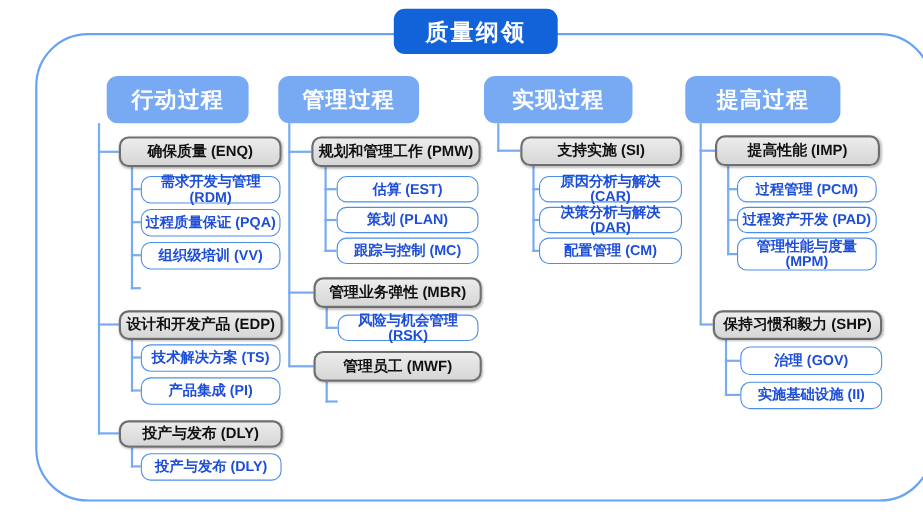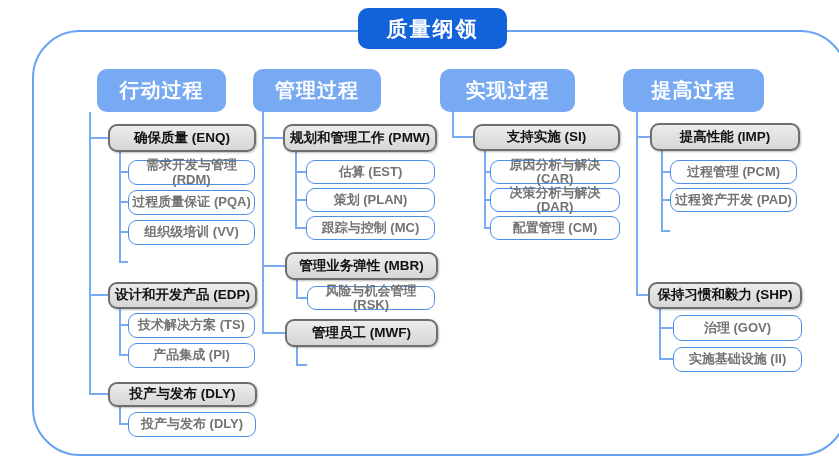--- a/index.html
+++ b/index.html
@@ -13,21 +13,21 @@
          letter-spacing:2px;z-index:3;}
   .hdr{position:absolute;background:#77aaf2;border-radius:10px;color:#ffffff;
        font-weight:bold;font-size:20px;display:flex;align-items:center;
        justify-content:center;letter-spacing:1px;z-index:2;}
   .grp{position:absolute;background:linear-gradient(#ececec,#d6d6d6);
        border:2px solid #6e6e6e;border-radius:9px;color:#111111;font-weight:bold;
        font-size:13.5px;display:flex;align-items:center;justify-content:center;
        box-shadow:1px 1px 2px rgba(0,0,0,0.25);z-index:2;box-sizing:border-box;
        text-align:center;line-height:1.1;padding:0 3px;}
   .leaf{position:absolute;background:#ffffff;border:1.5px solid #4c8fe8;
-        border-radius:9px;color:#737373;font-weight:bold;font-size:13px;
+        border-radius:9px;color:#1d4ed8;font-weight:bold;font-size:13px;
         display:flex;align-items:center;justify-content:center;z-index:2;
         box-sizing:border-box;text-align:center;line-height:1.1;padding:0 3px;}
   .vl{position:absolute;width:2px;background:#79abf3;z-index:1;}
   .hl{position:absolute;height:2px;background:#79abf3;z-index:1;}
 </style>
 </head>
 <body>
 
 <div class="canvas">
   <div class="outer"></div>
@@ -102,16 +102,17 @@
   <div class="hdr" style="left:420px;top:69px;width:135px;height:43px">实现过程</div>
   <div class="grp" style="left:453px;top:124px;width:147px;height:27px">支持实施 (SI)</div>
   <div class="leaf" style="left:470px;top:160px;width:130px;height:24px">原因分析与解决 (CAR)</div>
   <div class="leaf" style="left:470px;top:188px;width:130px;height:24px">决策分析与解决 (DAR)</div>
   <div class="leaf" style="left:470px;top:216px;width:130px;height:24px">配置管理 (CM)</div>
 
   <div class="hdr" style="left:603px;top:69px;width:141px;height:43px">提高过程</div>
   <div class="grp" style="left:630px;top:123px;width:150px;height:28px">提高性能 (IMP)</div>
   <div class="leaf" style="left:650px;top:160px;width:127px;height:24px">过程管理 (PCM)</div>
   <div class="leaf" style="left:650px;top:188px;width:127px;height:24px">过程资产开发 (PAD)</div>
+  <div class="leaf" style="left:650px;top:216px;width:127px;height:30px">管理性能与度量 (MPM)</div>
   <div class="grp" style="left:628px;top:282px;width:154px;height:27px">保持习惯和毅力 (SHP)</div>
   <div class="leaf" style="left:653px;top:315px;width:129px;height:26px">治理 (GOV)</div>
   <div class="leaf" style="left:653px;top:347px;width:129px;height:25px">实施基础设施 (II)</div>
 </div>
 
 </body></html>

